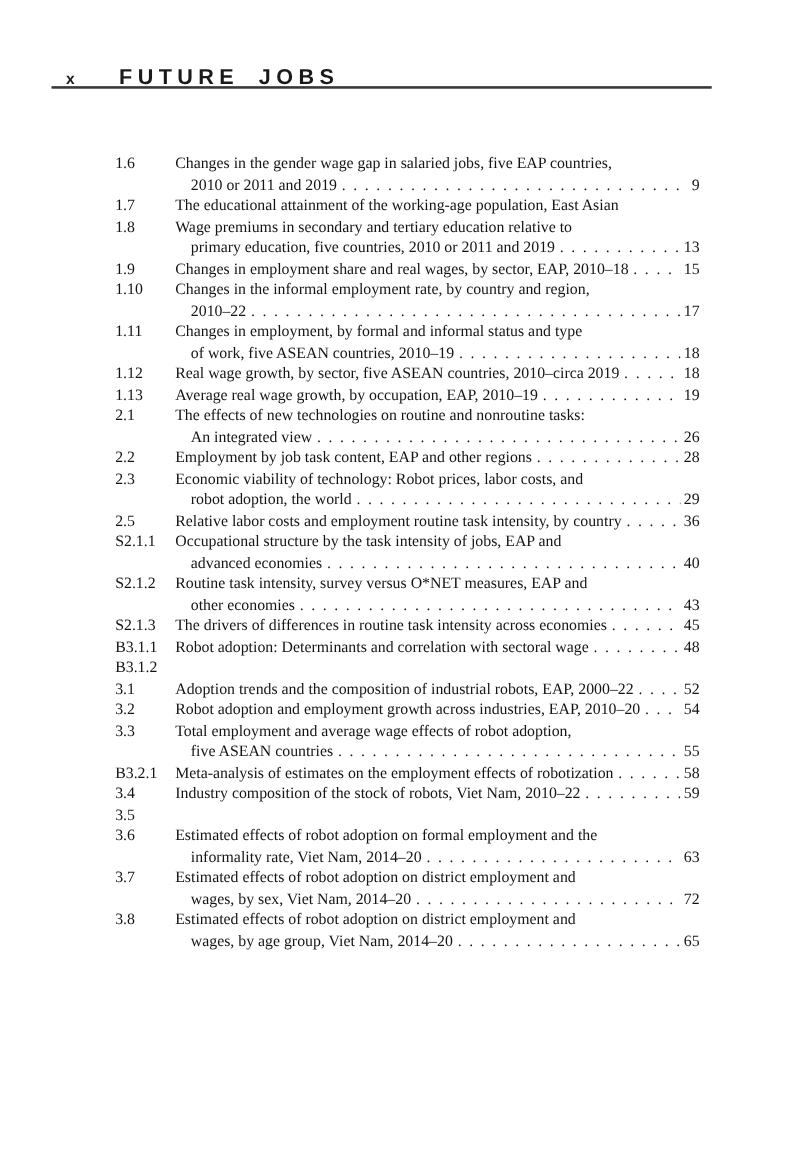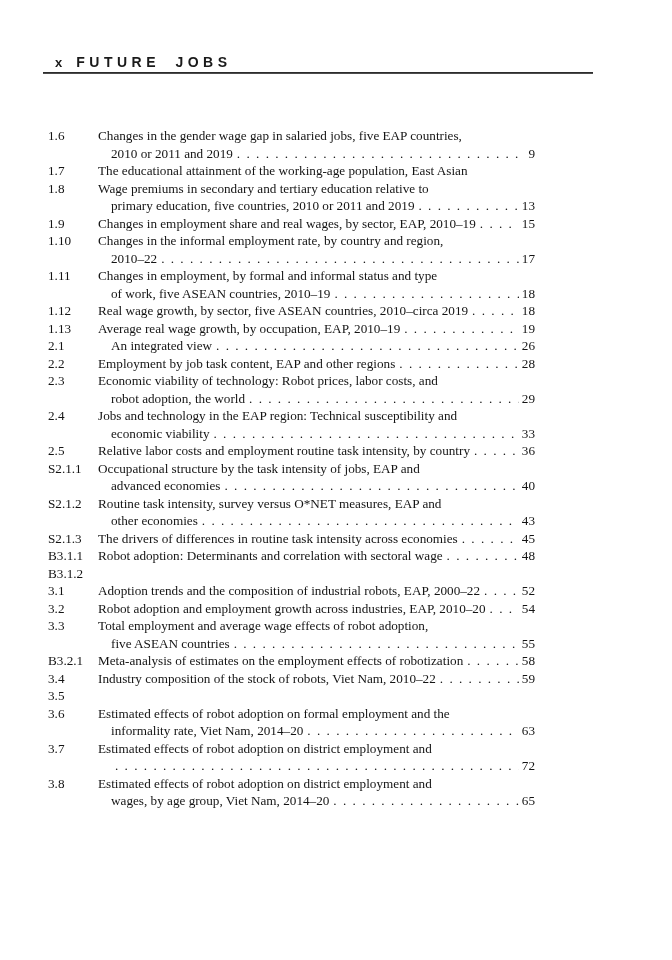--- a/index.html
+++ b/index.html
@@ -15,22 +15,22 @@
   .running-header {
     position:absolute;
     top:54px; left:55px; right:79px;
     display:flex; align-items:baseline;
     font-family:"Liberation Sans", sans-serif;
     font-weight:bold;
     color:#1a1a1a;
   }
   .folio { font-size:13px; }
   .running-head-title {
-    margin-left:14px;
-    font-size:14px;
+    margin-left:37px;
+    font-size:18px;
     letter-spacing:4.5px;
     word-spacing:7px;
   }
   .header-rule {
     position:absolute;
     top:72px; left:43px;
     width:550px; height:2px;
     background:#4c4c4c;
     border-top:1px solid #2c2c2c;
   }
@@ -38,20 +38,21 @@
     position:absolute;
     top:127px; left:48px;
     width:487px;
     font-size:13.2px;
     line-height:17.5px;
   }
   .entry { display:flex; align-items:flex-start; }
   .entry .num {
     flex:none; width:50px;
     white-space:nowrap;
+    margin-left:48px;
   }
   .entry .body { flex:none; width:437px; }
   .line { display:flex; align-items:center; white-space:nowrap; }
   .line.cont { padding-left:13px;font-family:Liberation Serif, serif; }
   .line .txt { flex:none; }
   .leader {
     flex:1 1 0; min-width:0;
     overflow:hidden;
     white-space:nowrap;
     margin:0 3px 0 4px;
@@ -109,21 +110,21 @@
             <span class="leader"></span>
             <span class="pg">13</span>
           </div>
         </span>
     </div>
 
     <div class="entry">
       <span class="num">1.9</span>
       <span class="body">
           <div class="line">
-            <span class="txt">Changes in employment share and real wages, by sector, EAP, 2010–19</span>
+            <span class="txt">Changes in employment share and real wages, by sector, EAP, 2010–18</span>
             <span class="leader"></span>
             <span class="pg">15</span>
           </div>
         </span>
     </div>
 
     <div class="entry">
       <span class="num">1.10</span>
       <span class="body">
           <div class="line">
@@ -169,20 +170,23 @@
             <span class="txt">Average real wage growth, by occupation, EAP, 2010–19</span>
             <span class="leader"></span>
             <span class="pg">19</span>
           </div>
         </span>
     </div>
 
     <div class="entry">
       <span class="num">2.1</span>
       <span class="body">
+          <div class="line">
+            <span class="txt">The effects of new technologies on routine and nonroutine tasks:</span>
+          </div>
           <div class="line cont">
             <span class="txt">An integrated view</span>
             <span class="leader"></span>
             <span class="pg">26</span>
           </div>
         </span>
     </div>
 
     <div class="entry">
       <span class="num">2.2</span>
@@ -202,33 +206,20 @@
             <span class="txt">Economic viability of technology: Robot prices, labor costs, and</span>
           </div>
           <div class="line cont">
             <span class="txt">robot adoption, the world</span>
             <span class="leader"></span>
             <span class="pg">29</span>
           </div>
         </span>
     </div>
 
-    <div class="entry">
-      <span class="num">2.4</span>
-      <span class="body">
-          <div class="line">
-            <span class="txt">Jobs and technology in the EAP region: Technical susceptibility and</span>
-          </div>
-          <div class="line cont">
-            <span class="txt">economic viability</span>
-            <span class="leader"></span>
-            <span class="pg">33</span>
-          </div>
-        </span>
-    </div>
 
     <div class="entry">
       <span class="num">2.5</span>
       <span class="body">
           <div class="line">
             <span class="txt">Relative labor costs and employment routine task intensity, by country</span>
             <span class="leader"></span>
             <span class="pg">36</span>
           </div>
         </span>
@@ -364,20 +355,21 @@
         </span>
     </div>
 
     <div class="entry">
       <span class="num">3.7</span>
       <span class="body">
           <div class="line">
             <span class="txt">Estimated effects of robot adoption on district employment and</span>
           </div>
           <div class="line cont">
+            <span class="txt">wages, by sex, Viet Nam, 2014–20</span>
             <span class="leader"></span>
             <span class="pg">72</span>
           </div>
         </span>
     </div>
 
     <div class="entry">
       <span class="num">3.8</span>
       <span class="body">
           <div class="line">

